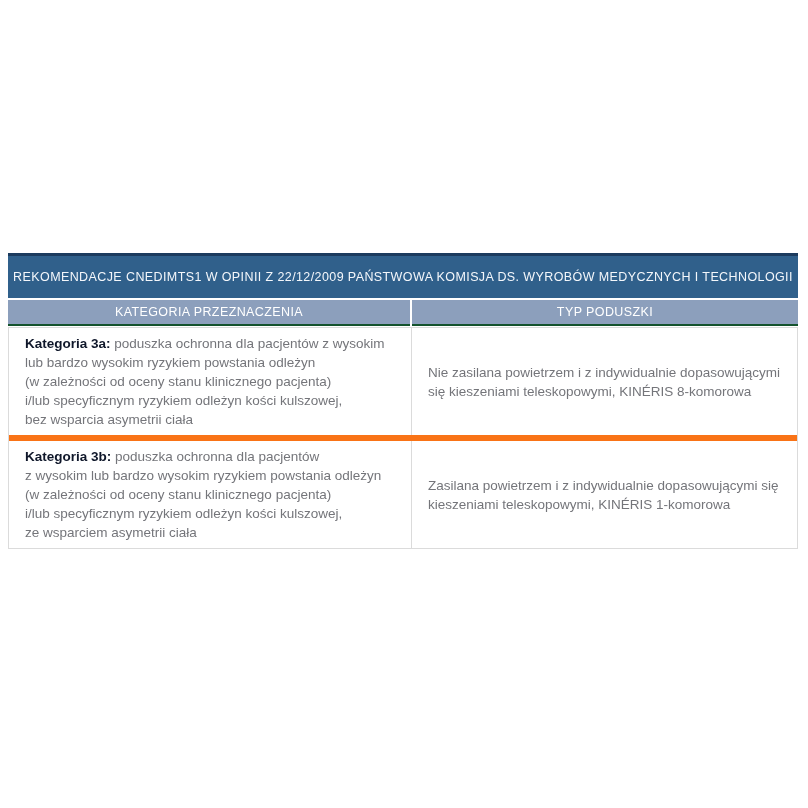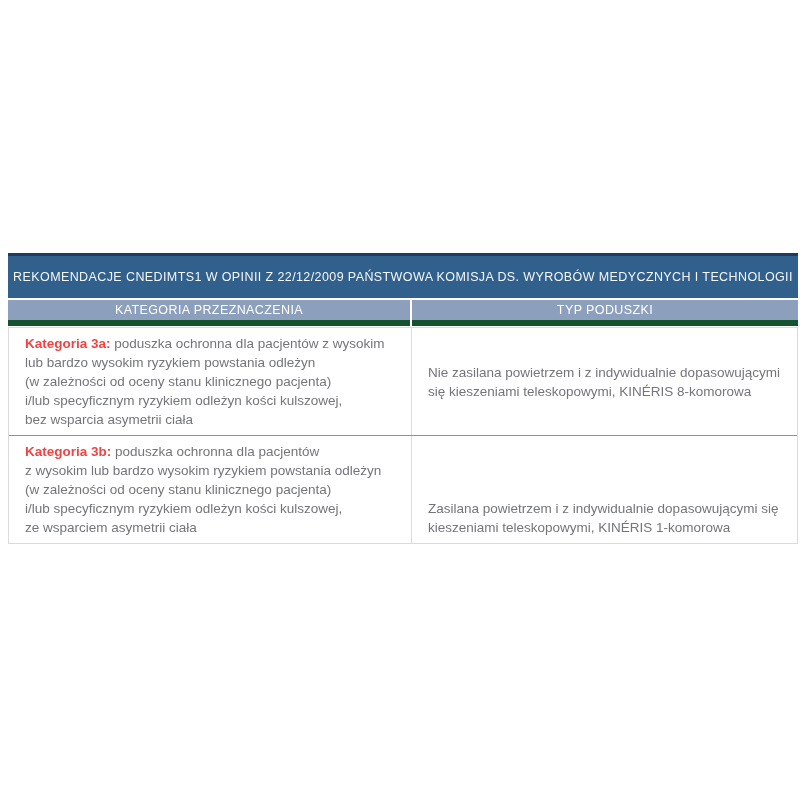--- a/index.html
+++ b/index.html
@@ -38,21 +38,21 @@
   }
   
   .col-header-row {
     display: flex;
     height: 26px;
     margin-bottom: 1px;
   }
   .col-header {
     box-sizing: border-box;
     background: #8C9FBC;
-    border-bottom: 6px solid #14532d;
+    border-bottom: 2px solid #14532d;
     color: #FFFFFF;
     display: flex;
     align-items: center;
     justify-content: center;
     font-size: 12.5px;
     letter-spacing: 0.4px;
   }
   .col-header.left { width: 402px; }
   .col-header.right { flex: 1; }
   .col-header-divider {
@@ -61,22 +61,21 @@
   }
   
   .table-body {
     border: 1px solid #DBDBDB;
     background: #ffffff;
   }
   .row {
     display: flex;
   }
   .row + .row {
-    border-top: 1px solid #f97316;
-    align-items: flex-end;
+    border-top: 6px solid #f97316;
   }
   .row-1 { min-height: 96px; }
   .row-2 { min-height: 103px; }
   .cell {
     box-sizing: border-box;
     display: flex;
     align-items: center;
   }
   .cell.left {
     width: 403px;
@@ -88,21 +87,21 @@
     padding: 6px 14px 6px 16px;
   }
   .cell p {
     margin: 0;
     font-size: 13.5px;
     line-height: 19px;
     color: #74757A;
     white-space: pre-line;
   }
   .category-label {
-    color: #ef4444;
+    color: #0f172a;
     font-weight: 700;
   }
 </style>
 </head>
 <body>
 
 <div class="canvas">
   <div class="rec-table">
 
     <div class="main-header">

